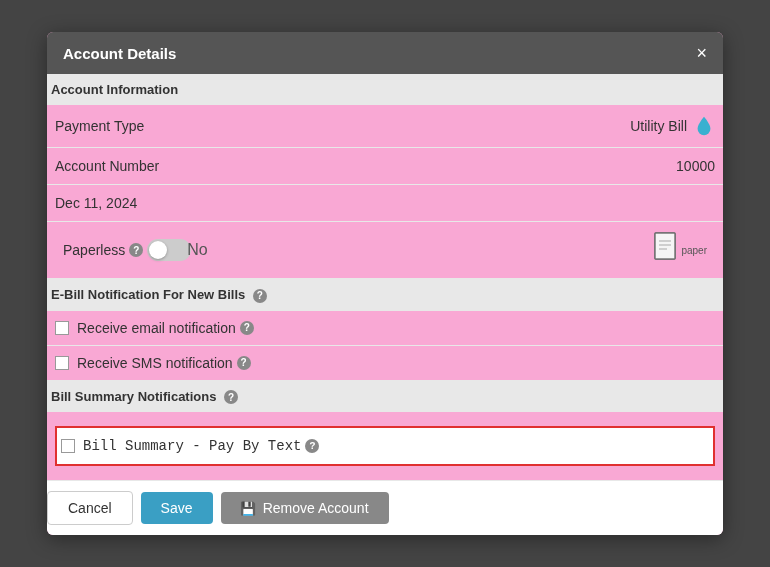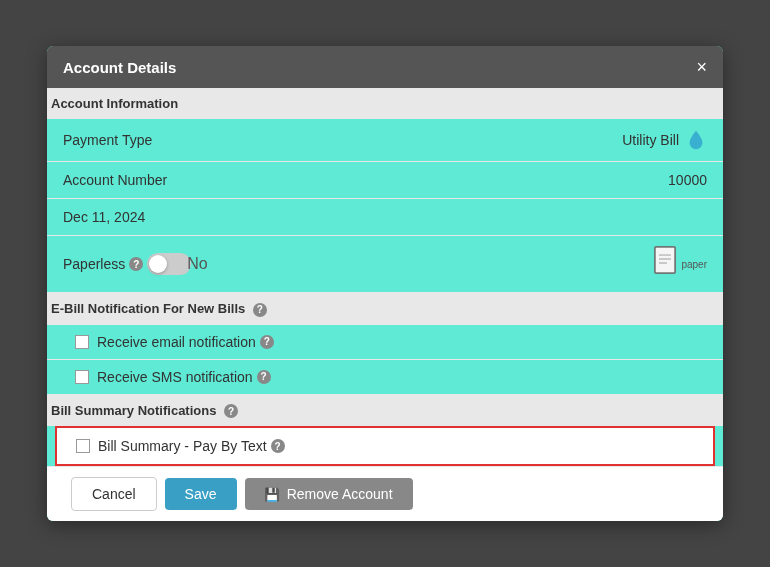--- a/index.html
+++ b/index.html
@@ -14,21 +14,21 @@
     }
     .modal-overlay {
       background: rgba(0,0,0,0.5);
       width: 770px;
       height: 567px;
       display: flex;
       align-items: center;
       justify-content: center;
     }
     .modal {
-      background: #5eead4;
+      background: #f9a8d4;
       border-radius: 6px;
       width: 676px;
       box-shadow: 0 4px 20px rgba(0,0,0,0.4);
       overflow: hidden;
     }
     .modal-header {
       background: #555;
       color: #fff;
       padding: 12px 16px;
       display: flex;
@@ -54,21 +54,21 @@
       background: #e8e8e8;
       padding: 8px 4px;
       font-weight: bold;
       font-size: 13px;
       color: #333;
     }
     .info-row {
       display: flex;
       align-items: center;
       justify-content: space-between;
-      padding: 10px 16px;
+      padding: 10px 8px;
       border-bottom: 1px solid #e8e8e8;
     }
     .info-row-label {
       color: #333;
       font-size: 14px;
     }
     .info-row-value {
       color: #333;
       font-size: 14px;
       display: flex;
@@ -146,21 +146,21 @@
       background: #888;
       color: #fff;
       font-size: 10px;
       cursor: pointer;
       font-weight: bold;
     }
     .notification-row {
       display: flex;
       align-items: center;
       gap: 8px;
-      padding: 9px 28px;
+      padding: 9px 8px;
       border-bottom: 1px solid #e8e8e8;
     }
     .checkbox {
       width: 14px;
       height: 14px;
       border: 1px solid #999;
       background: #fff;
       cursor: pointer;
       flex-shrink: 0;
     }
@@ -168,30 +168,31 @@
       font-size: 14px;
       color: #333;
       display: flex;
       align-items: center;
       gap: 4px;
     }
     .bill-summary-row {
       display: flex;
       align-items: center;
       gap: 8px;
-      padding: 10px 19px;
+      padding: 10px 4px;
       border: 2px solid #e03030;
-      margin: 0 8px;
-      background: #fff;
+      margin: 14px 8px;
+      background: #fff;
+      font-family: Liberation Mono, monospace;
     }
     .modal-footer {
       display: flex;
       align-items: center;
       gap: 8px;
-      padding: 10px 24px;
+      padding: 10px 0;
       border-top: 1px solid #e8e8e8;
       background: #fff;
     }
     .btn {
       padding: 8px 20px;
       border-radius: 4px;
       cursor: pointer;
       font-size: 14px;
       border: none;
     }

